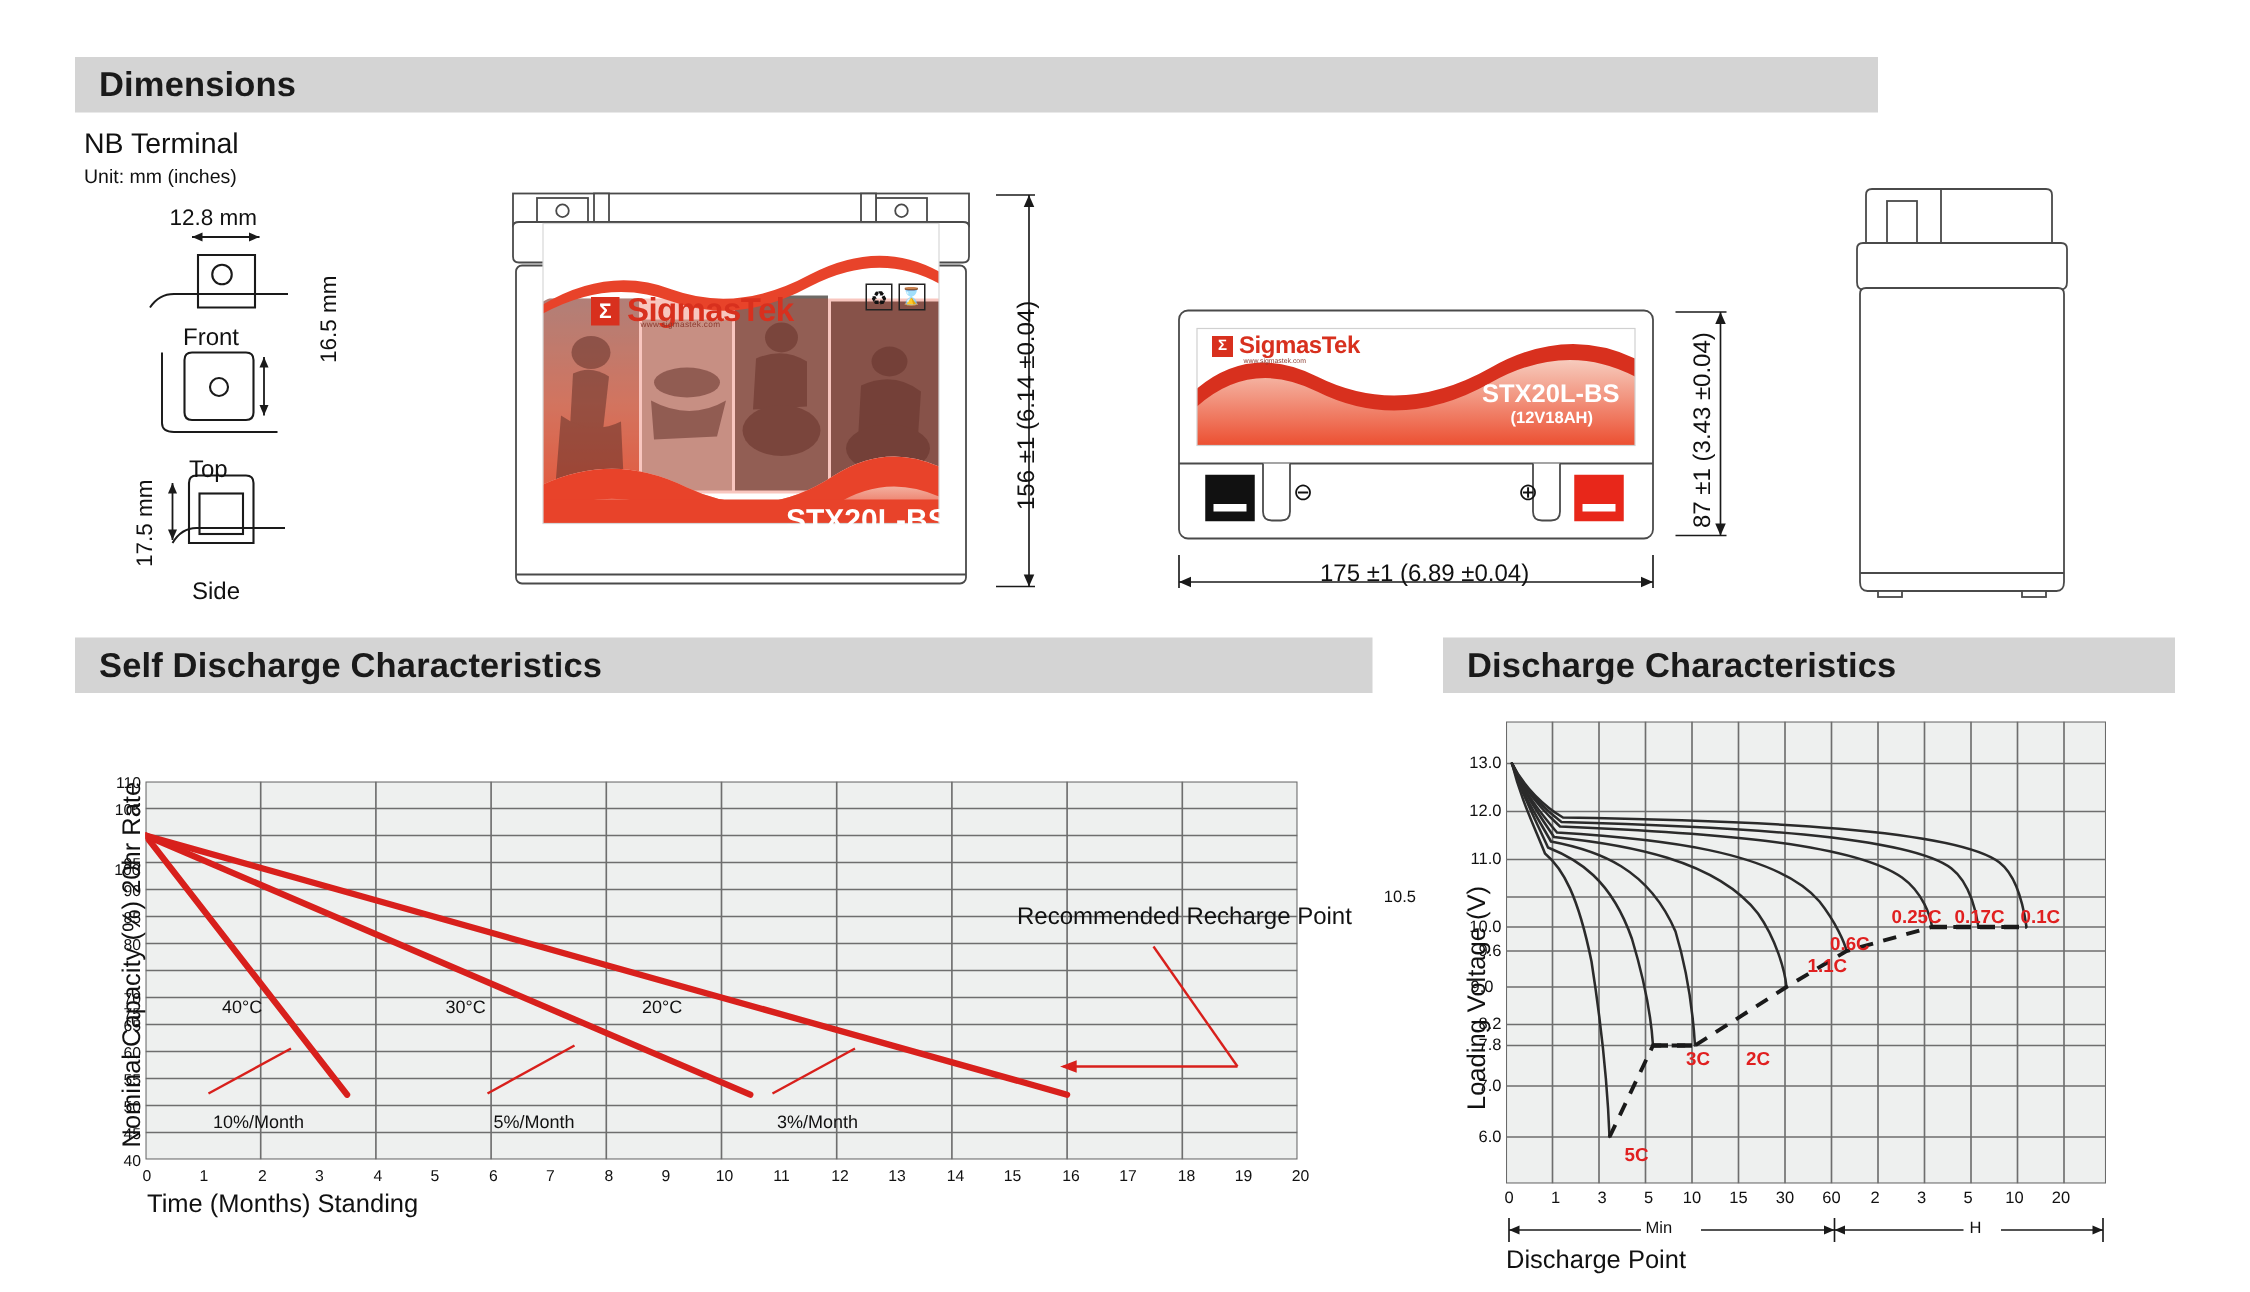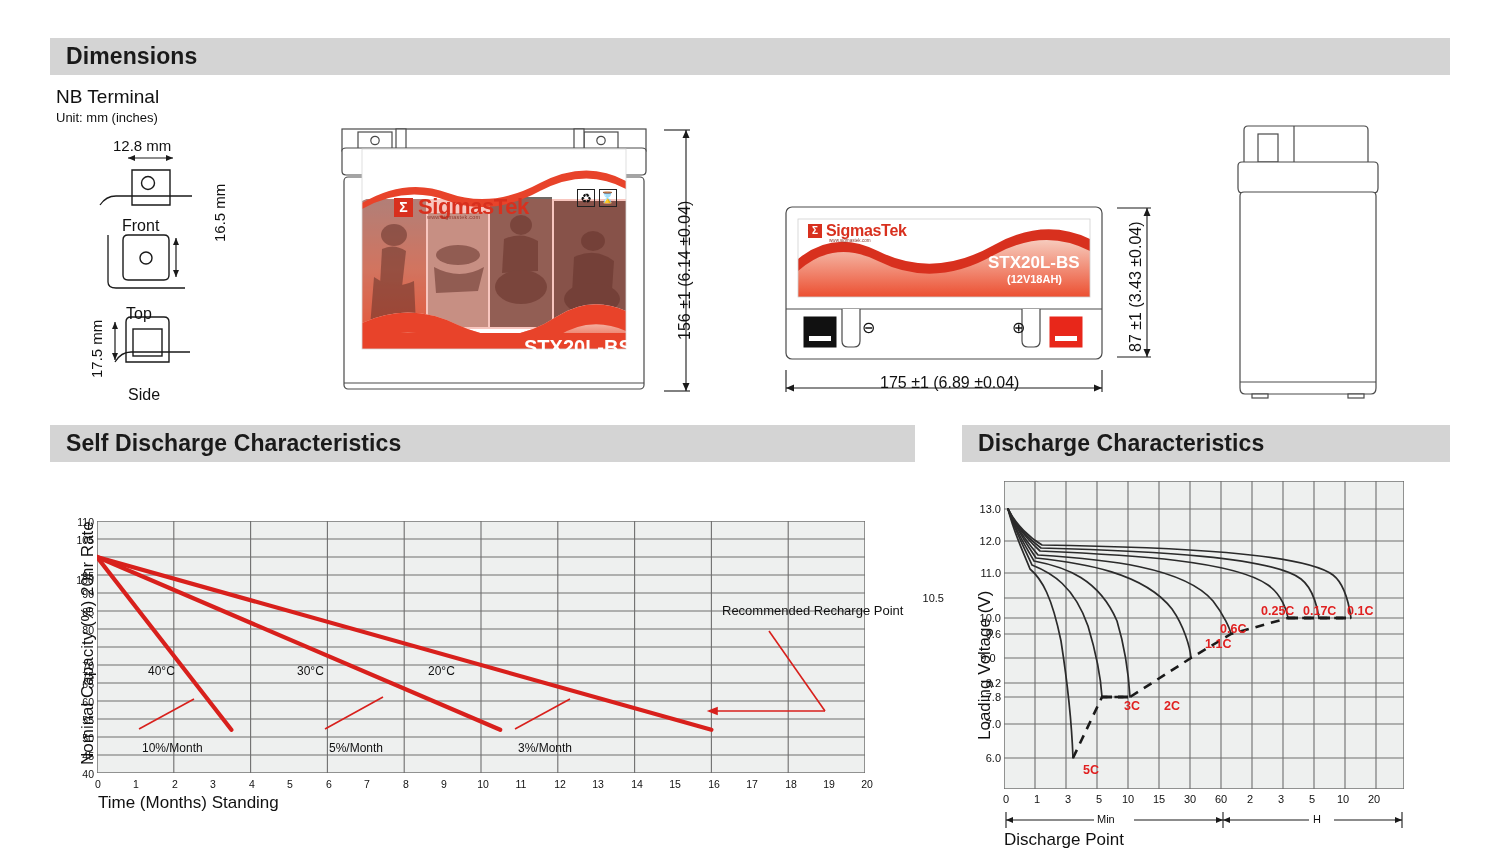--- a/index.html
+++ b/index.html
@@ -14,21 +14,21 @@
   }
   .band {
     position:absolute;
     background:#d4d4d4;
     display:flex; align-items:center;
   }
   .band .band-title {
     font-size:23px; font-weight:bold; color:#1a1a1a;
     padding-left:16px; letter-spacing:.1px;
   }
-  #dims-band { left:50px; top:38px; width:1400px; height:37px; }
+  #dims-band { left:50px; top:38px; width:1202px; height:37px; }
   #self-band { left:50px; top:425px; width:865px; height:37px; }
   #disc-band { left:962px; top:425px; width:488px; height:37px; }
 
   #nb-terminal { position:absolute; left:56px; top:86px; font-size:19px; font-weight:normal; }
   #unit-label  { position:absolute; left:56px; top:110px; font-size:13px; font-weight:normal; }
 
   
   .term-svg { position:absolute; }
 
   
@@ -37,21 +37,21 @@
   .dim-text { position:absolute; font-size:15px; white-space:nowrap; }
   .vert { transform-origin: 0 0; }
 
   
   .chart { position:absolute; }
   .axis-title { position:absolute; font-size:17px; white-space:nowrap; }
   .tick { position:absolute; font-size:10.5px; color:#111; white-space:nowrap; }
   .tick.big { font-size:11px; }
   .ann { position:absolute; font-size:12px; white-space:nowrap; color:#111; }
   .ann.red { color:#e02020; font-weight:bold; font-size:12.5px; }
-  .ann.rr { font-size:13px;margin-left:44px; }
+  .ann.rr { font-size:16px; }
 </style>
 </head>
 <body>
 
 <div class="band" id="dims-band">
   <span class="band-title">Dimensions</span>
 </div>
 
 <div id="nb-terminal">NB Terminal</div>
 <div id="unit-label">Unit: mm (inches)</div>

